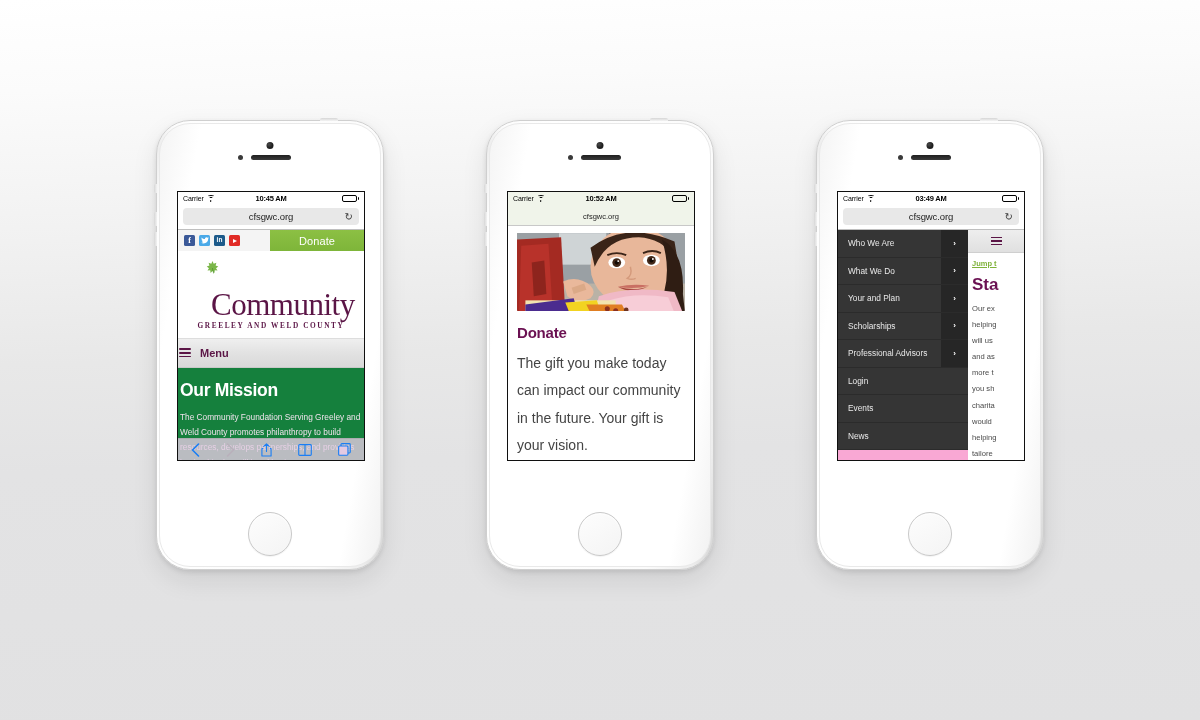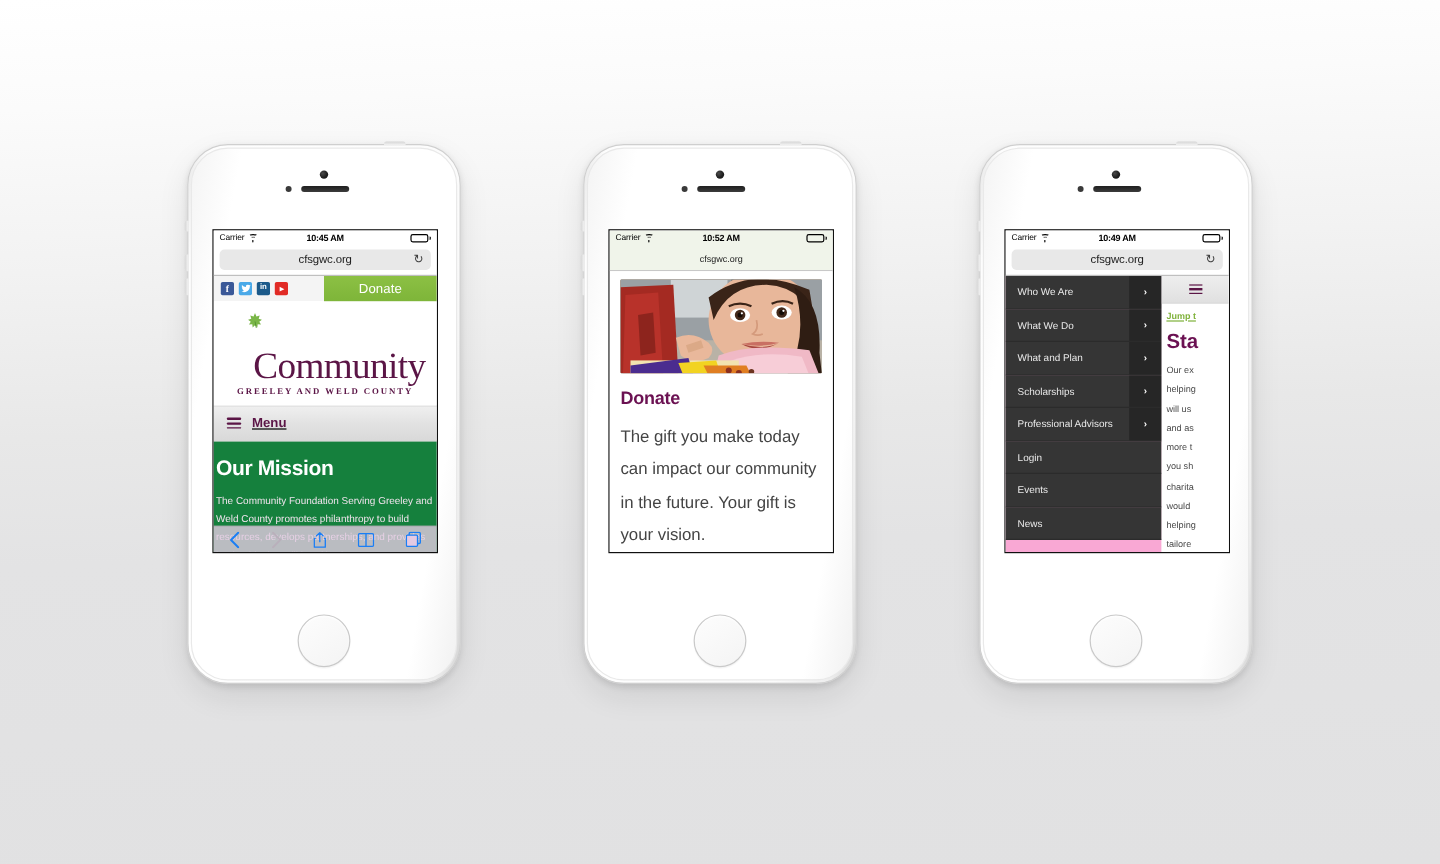--- a/index.html
+++ b/index.html
@@ -111,23 +111,23 @@
 
   .logo-wrap { background:#fff; padding:7px 0 8px; display:flex; justify-content:center; }
   .logo { position:relative; width:152px; text-align:center; color:#5b1546;
           font-family:"Liberation Serif", serif; }
   .logo .l1 { font-size:31px; line-height:.96; letter-spacing:-.5px; padding-left:16px;margin-top:32px; }
   .logo .l2 { font-size:26px; line-height:.96; letter-spacing:-.5px; margin-top:-1px; }
   .logo .l3 { font-size:7.3px; letter-spacing:1.6px; margin-top:1px; font-weight:bold; }
   .leaf { position:absolute; left:10px; top:2px; width:15px; height:15px; }
 
   .menubar {
-    height:30px; display:flex; align-items:center; gap:9px; padding-left:11px;
+    height:30px; display:flex; align-items:center; gap:9px; padding-left:1px;
     background: linear-gradient(180deg,#efefef 0%,#e2e2e2 50%,#d9d9d9 100%);
-    border-top:1px solid #ddd; border-bottom:1px solid #c9c9c9;text-decoration:underline;
+    border-top:1px solid #ddd; border-bottom:1px solid #c9c9c9;
   }
   .hamburger { width:12px; }
   .hamburger span { display:block; height:1.6px; background:#5b1546; margin:2.2px 0; border-radius:1px; }
   .menubar .lbl { color:#5b1546; font-size:11px; font-weight:bold; }
 
   .mission { background:#15803d; padding:12px 2px 4px; flex:1; }
   .mission h1 { color:#fff; font-size:17.5px; font-weight:bold; letter-spacing:-.3px; margin-bottom:9px; }
   .mission p { color:#efe3ec; font-size:8.3px; line-height:1.85; }
 
   
@@ -378,21 +378,21 @@
     <div class="screen">
       <div class="statusbar">
         <div class="sb-left">
           <span class="sb-carrier">Carrier</span>
           <span class="wifi">
               <i></i>
               <i></i>
               <span class="wifi-dot"></span>
             </span>
         </div>
-        <span class="sb-time">10:49 AM</span>
+        <span class="sb-time">03:49 AM</span>
         <span class="sb-bat">
           <span class="shell"><span class="fill"></span></span>
             <span class="nub"></span>
         </span>
       </div>
       <div class="urlbar">
         <div class="urlpill">
           <span class="txt">cfsgwc.org</span>
           <span class="reload">↻</span>
         </div>
@@ -402,21 +402,21 @@
         <div class="drawer" id="drawer">
             <div class="nav-item">
               <span>Who We Are</span>
               <span class="chev-col">›</span>
             </div>
             <div class="nav-item">
               <span>What We Do</span>
               <span class="chev-col">›</span>
             </div>
             <div class="nav-item">
-              <span>What and Plan</span>
+              <span>Your and Plan</span>
               <span class="chev-col">›</span>
             </div>
             <div class="nav-item">
               <span>Scholarships</span>
               <span class="chev-col">›</span>
             </div>
             <div class="nav-item">
               <span>Professional Advisors</span>
               <span class="chev-col">›</span>
             </div>

